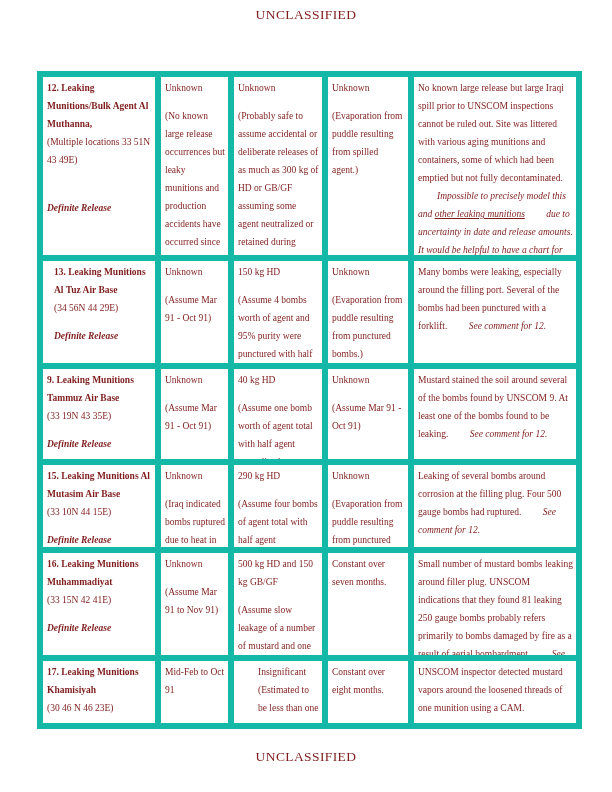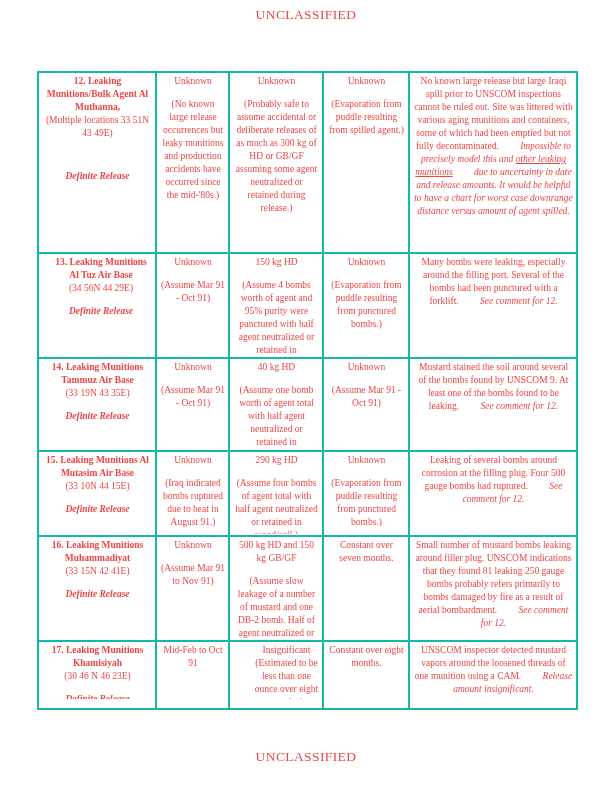--- a/index.html
+++ b/index.html
@@ -3,21 +3,21 @@
 <meta charset="utf-8">
 <style>
   html, body { margin: 0; padding: 0; background: #e8e8e8; }
   .page {
     position: relative;
     width: 612px;
     height: 792px;
     margin: 0 auto;
     background: #ffffff;
     font-family: "Liberation Serif", "DejaVu Serif", serif;
-    color: #ef4444;
+    color: #7f1d1d;
     overflow: hidden;
   }
   .classification {
     position: absolute;
     left: 0;
     width: 612px;
     text-align: center;
     font-size: 13.5px;
     letter-spacing: 0.4px;
     font-weight: 500;
@@ -28,26 +28,25 @@
   table.doc-table {
     position: absolute;
     left: 37px;
     top: 71px;
     width: 539px;
     border-collapse: collapse;
     table-layout: fixed;
     border: 2px solid #000000;
   }
   table.doc-table td {
-    border: 2px solid #14b8a6;
+    border: 6px solid #14b8a6;
     vertical-align: top;
     padding: 2px 3px 0 4px;
     font-size: 9.5px;
-    line-height: 13px;
-    text-align: center;
+    line-height: 18px;
   }
   .cellwrap { overflow: hidden; }
   .para { margin: 0; }
   .para.g1 { margin-top: 10px; }
   .para.g3 { margin-top: 30px; }
   .b  { font-weight: bold; }
   .i  { font-style: italic; margin-left: 19px; }
   .bi { font-weight: bold; font-style: italic; }
   .iu { font-style: italic; text-decoration: underline; }
 </style>
@@ -126,21 +125,21 @@
           </td>
           <td>
             <div class="cellwrap" style="height: 100px;">
               <div class="para"><span>Many bombs were leaking, especially around the filling port.  Several of the bombs had been punctured with a forklift. </span><span class="i">See comment for 12.</span></div>
             </div>
           </td>
         </tr>
         <tr style="height: 93px;">
           <td>
             <div class="cellwrap" style="height: 88px;">
-              <div class="para"><span class="b">14.  Leaking Munitions Tammuz Air Base</span></div>
+              <div class="para"><span class="b">9.  Leaking Munitions Tammuz Air Base</span></div>
               <div class="para"><span>(33 19N 43 35E)</span></div>
               <div class="para g1"><span class="bi">Definite Release</span></div>
             </div>
           </td>
           <td>
             <div class="cellwrap" style="height: 88px;">
               <div class="para"><span>Unknown</span></div>
               <div class="para g1"><span>(Assume Mar 91 - Oct 91)</span></div>
             </div>
           </td>

